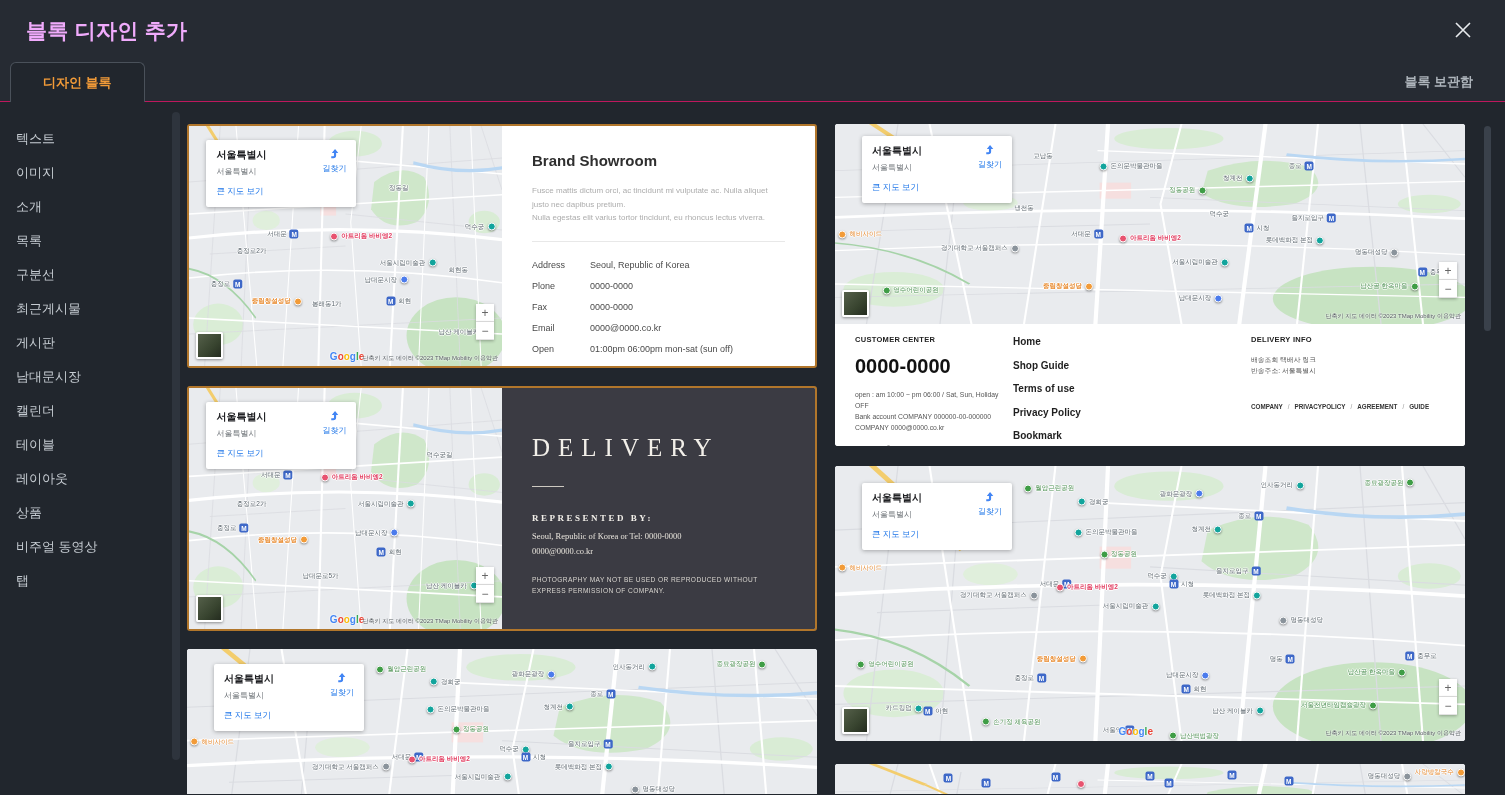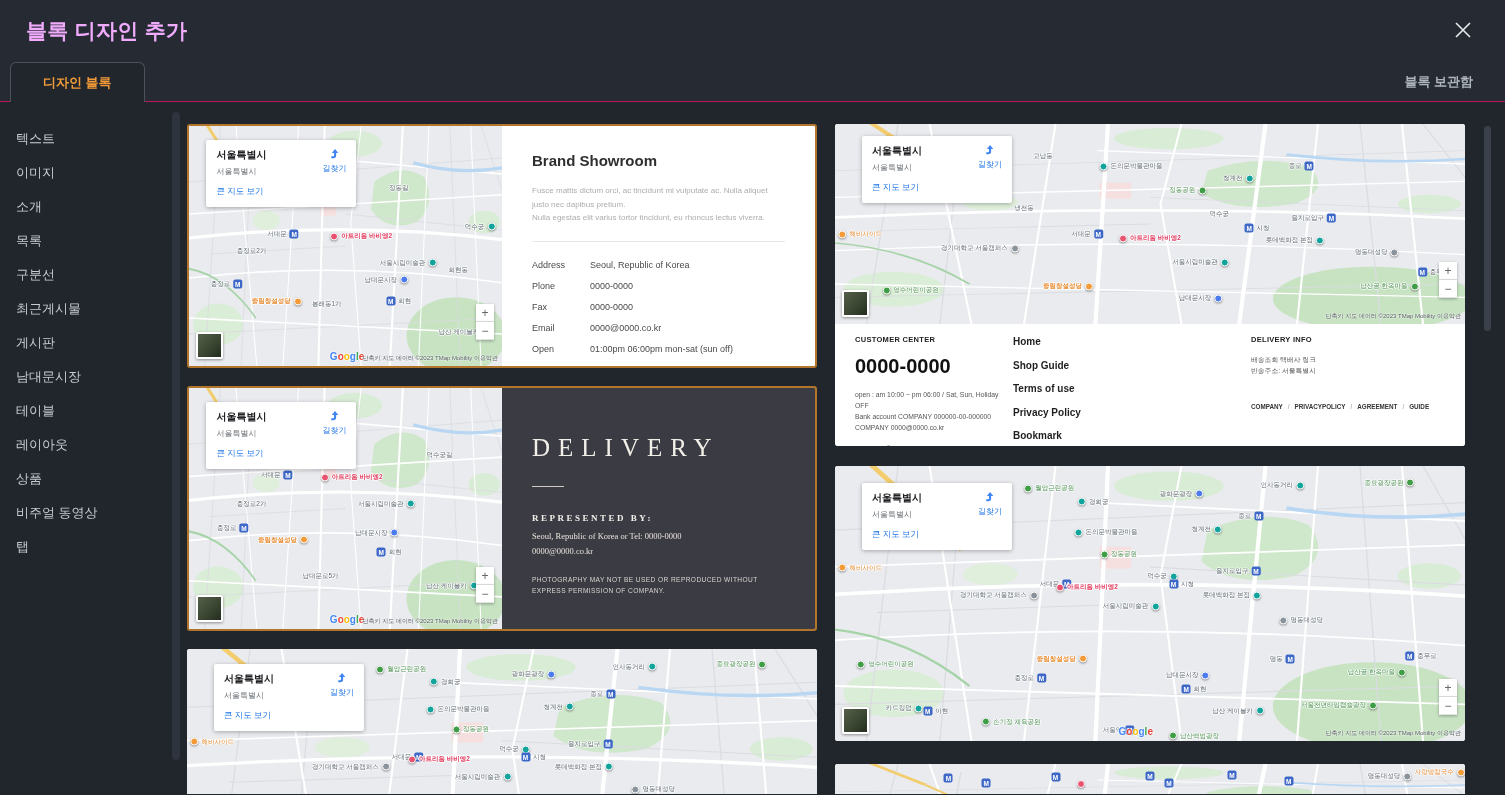--- a/index.html
+++ b/index.html
@@ -158,20 +158,23 @@
             <span>구분선</span>
           </li>
           <li>
             <span>최근게시물</span>
           </li>
           <li>
             <span>게시판</span>
           </li>
           <li>
             <span>남대문시장</span>
+          </li>
+          <li>
+            <span>캘린더</span>
           </li>
           <li>
             <span>테이블</span>
           </li>
           <li>
             <span>레이아웃</span>
           </li>
           <li>
             <span>상품</span>
           </li>

